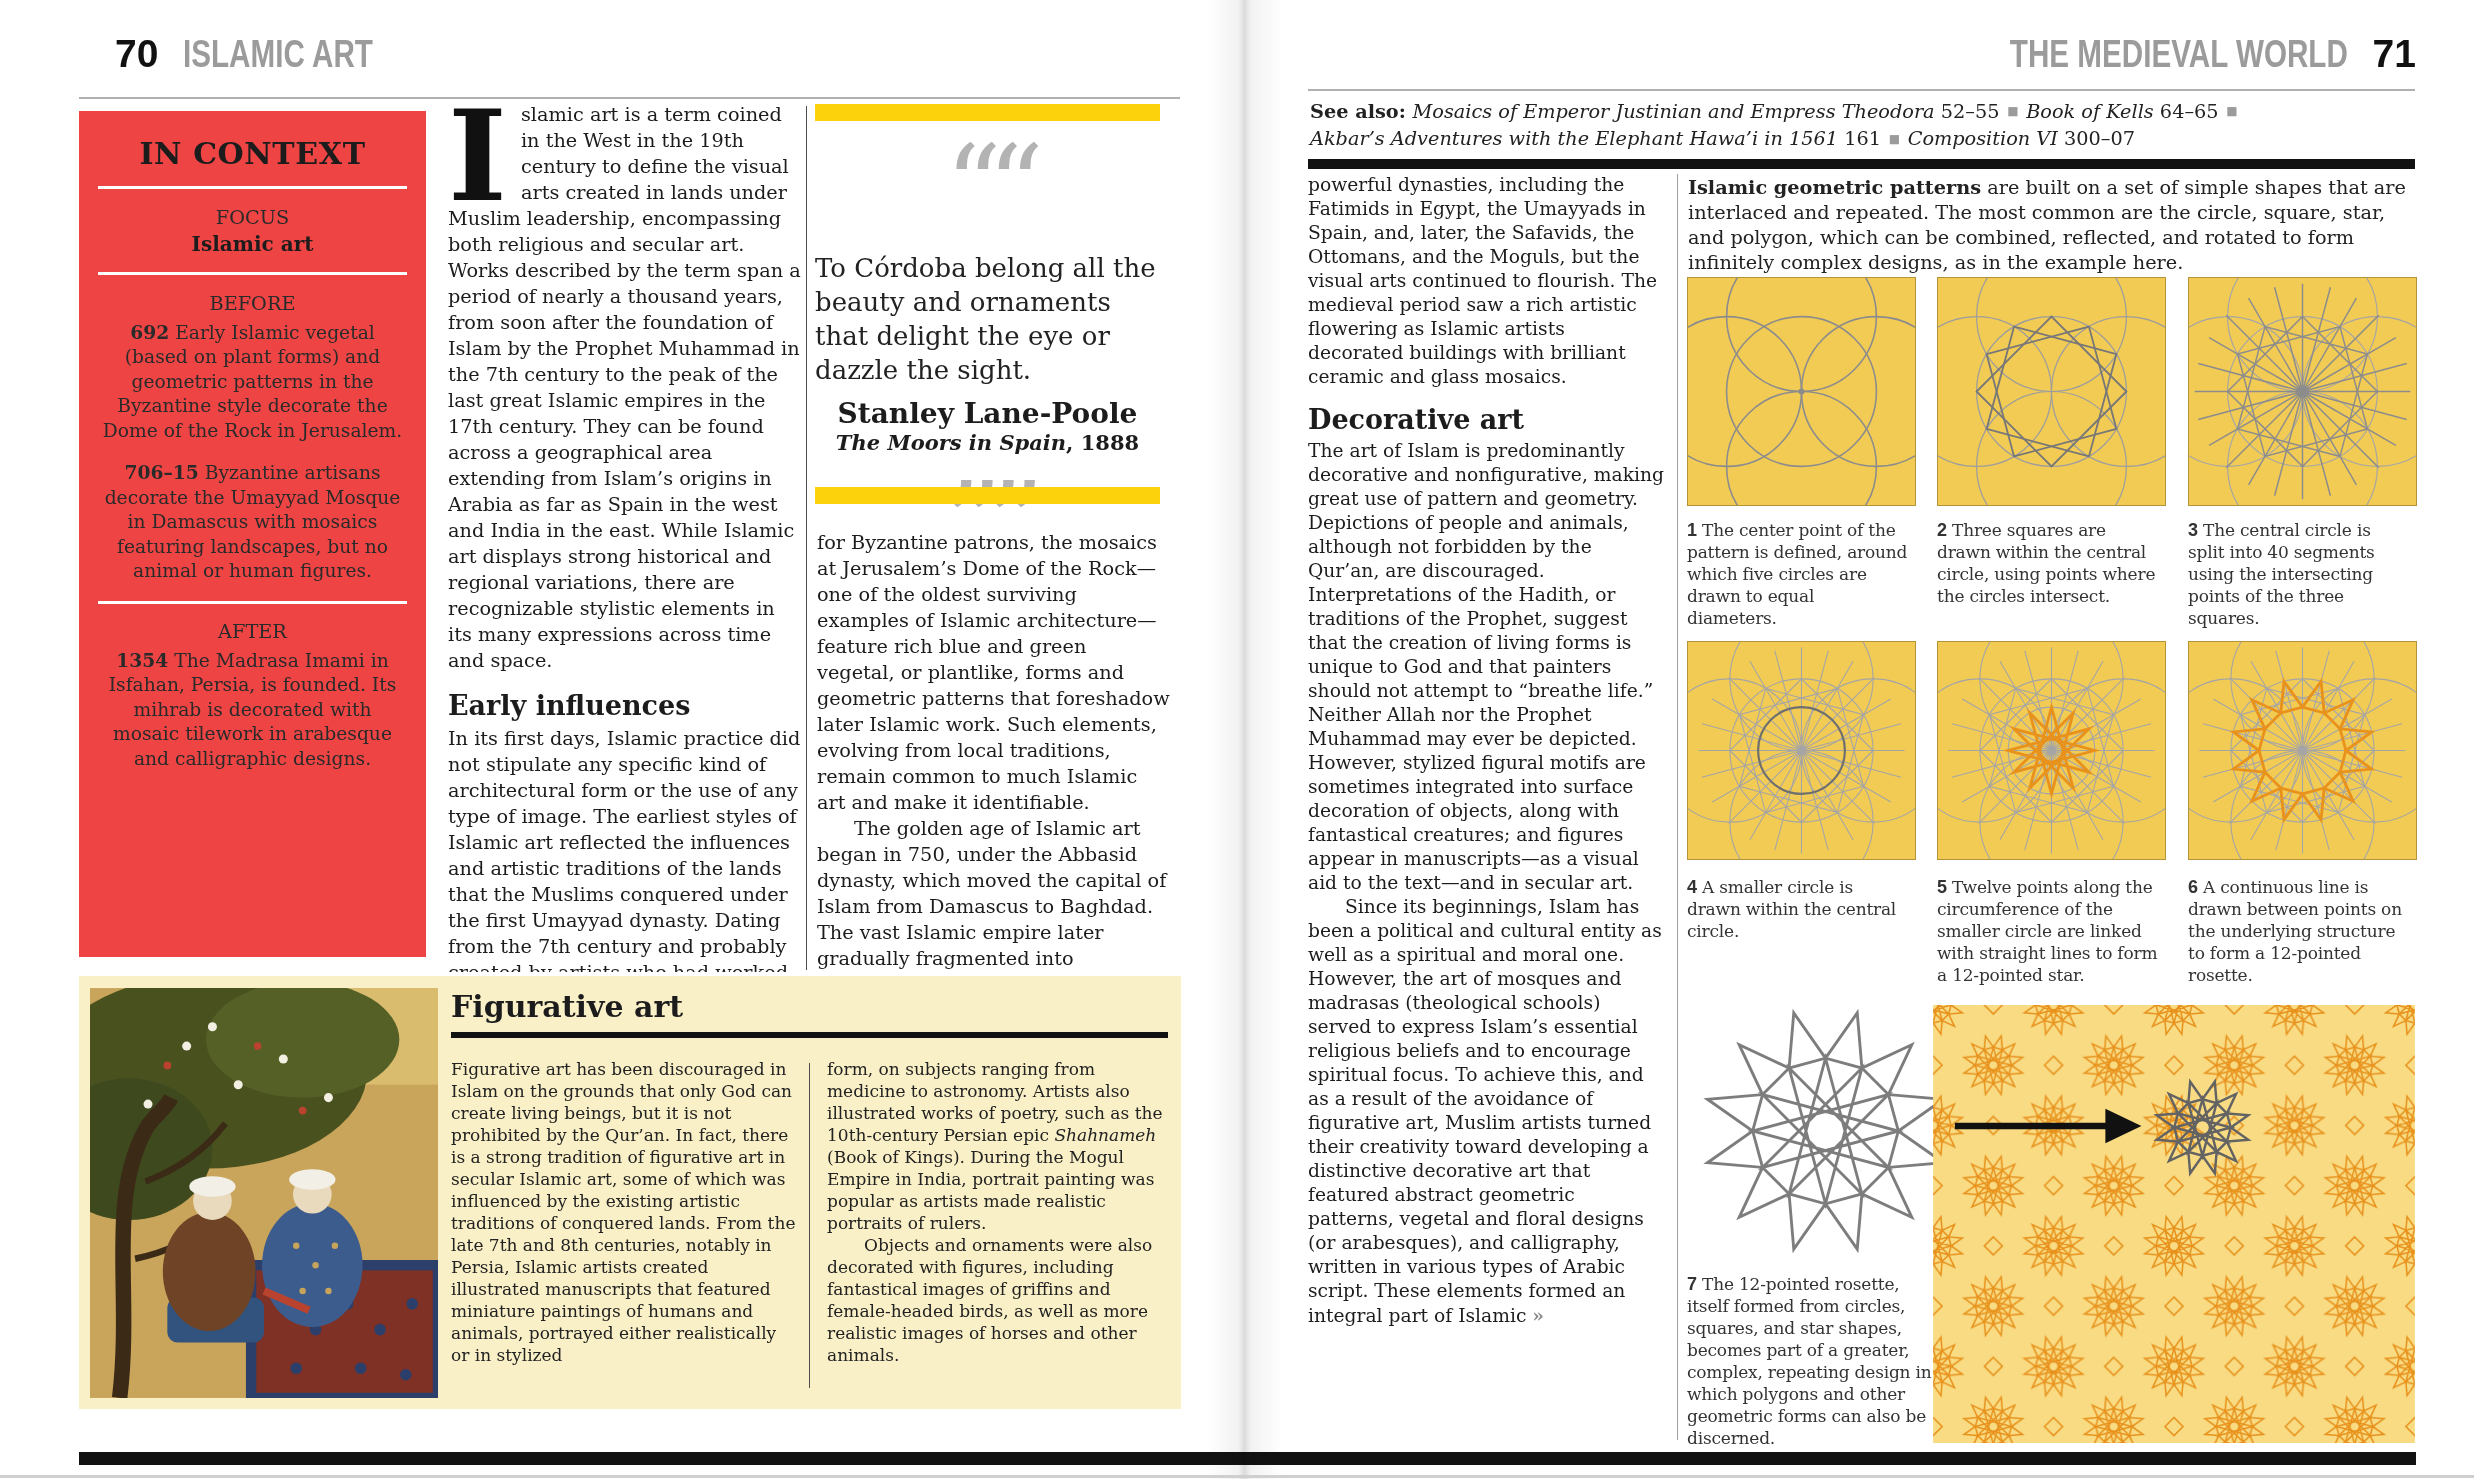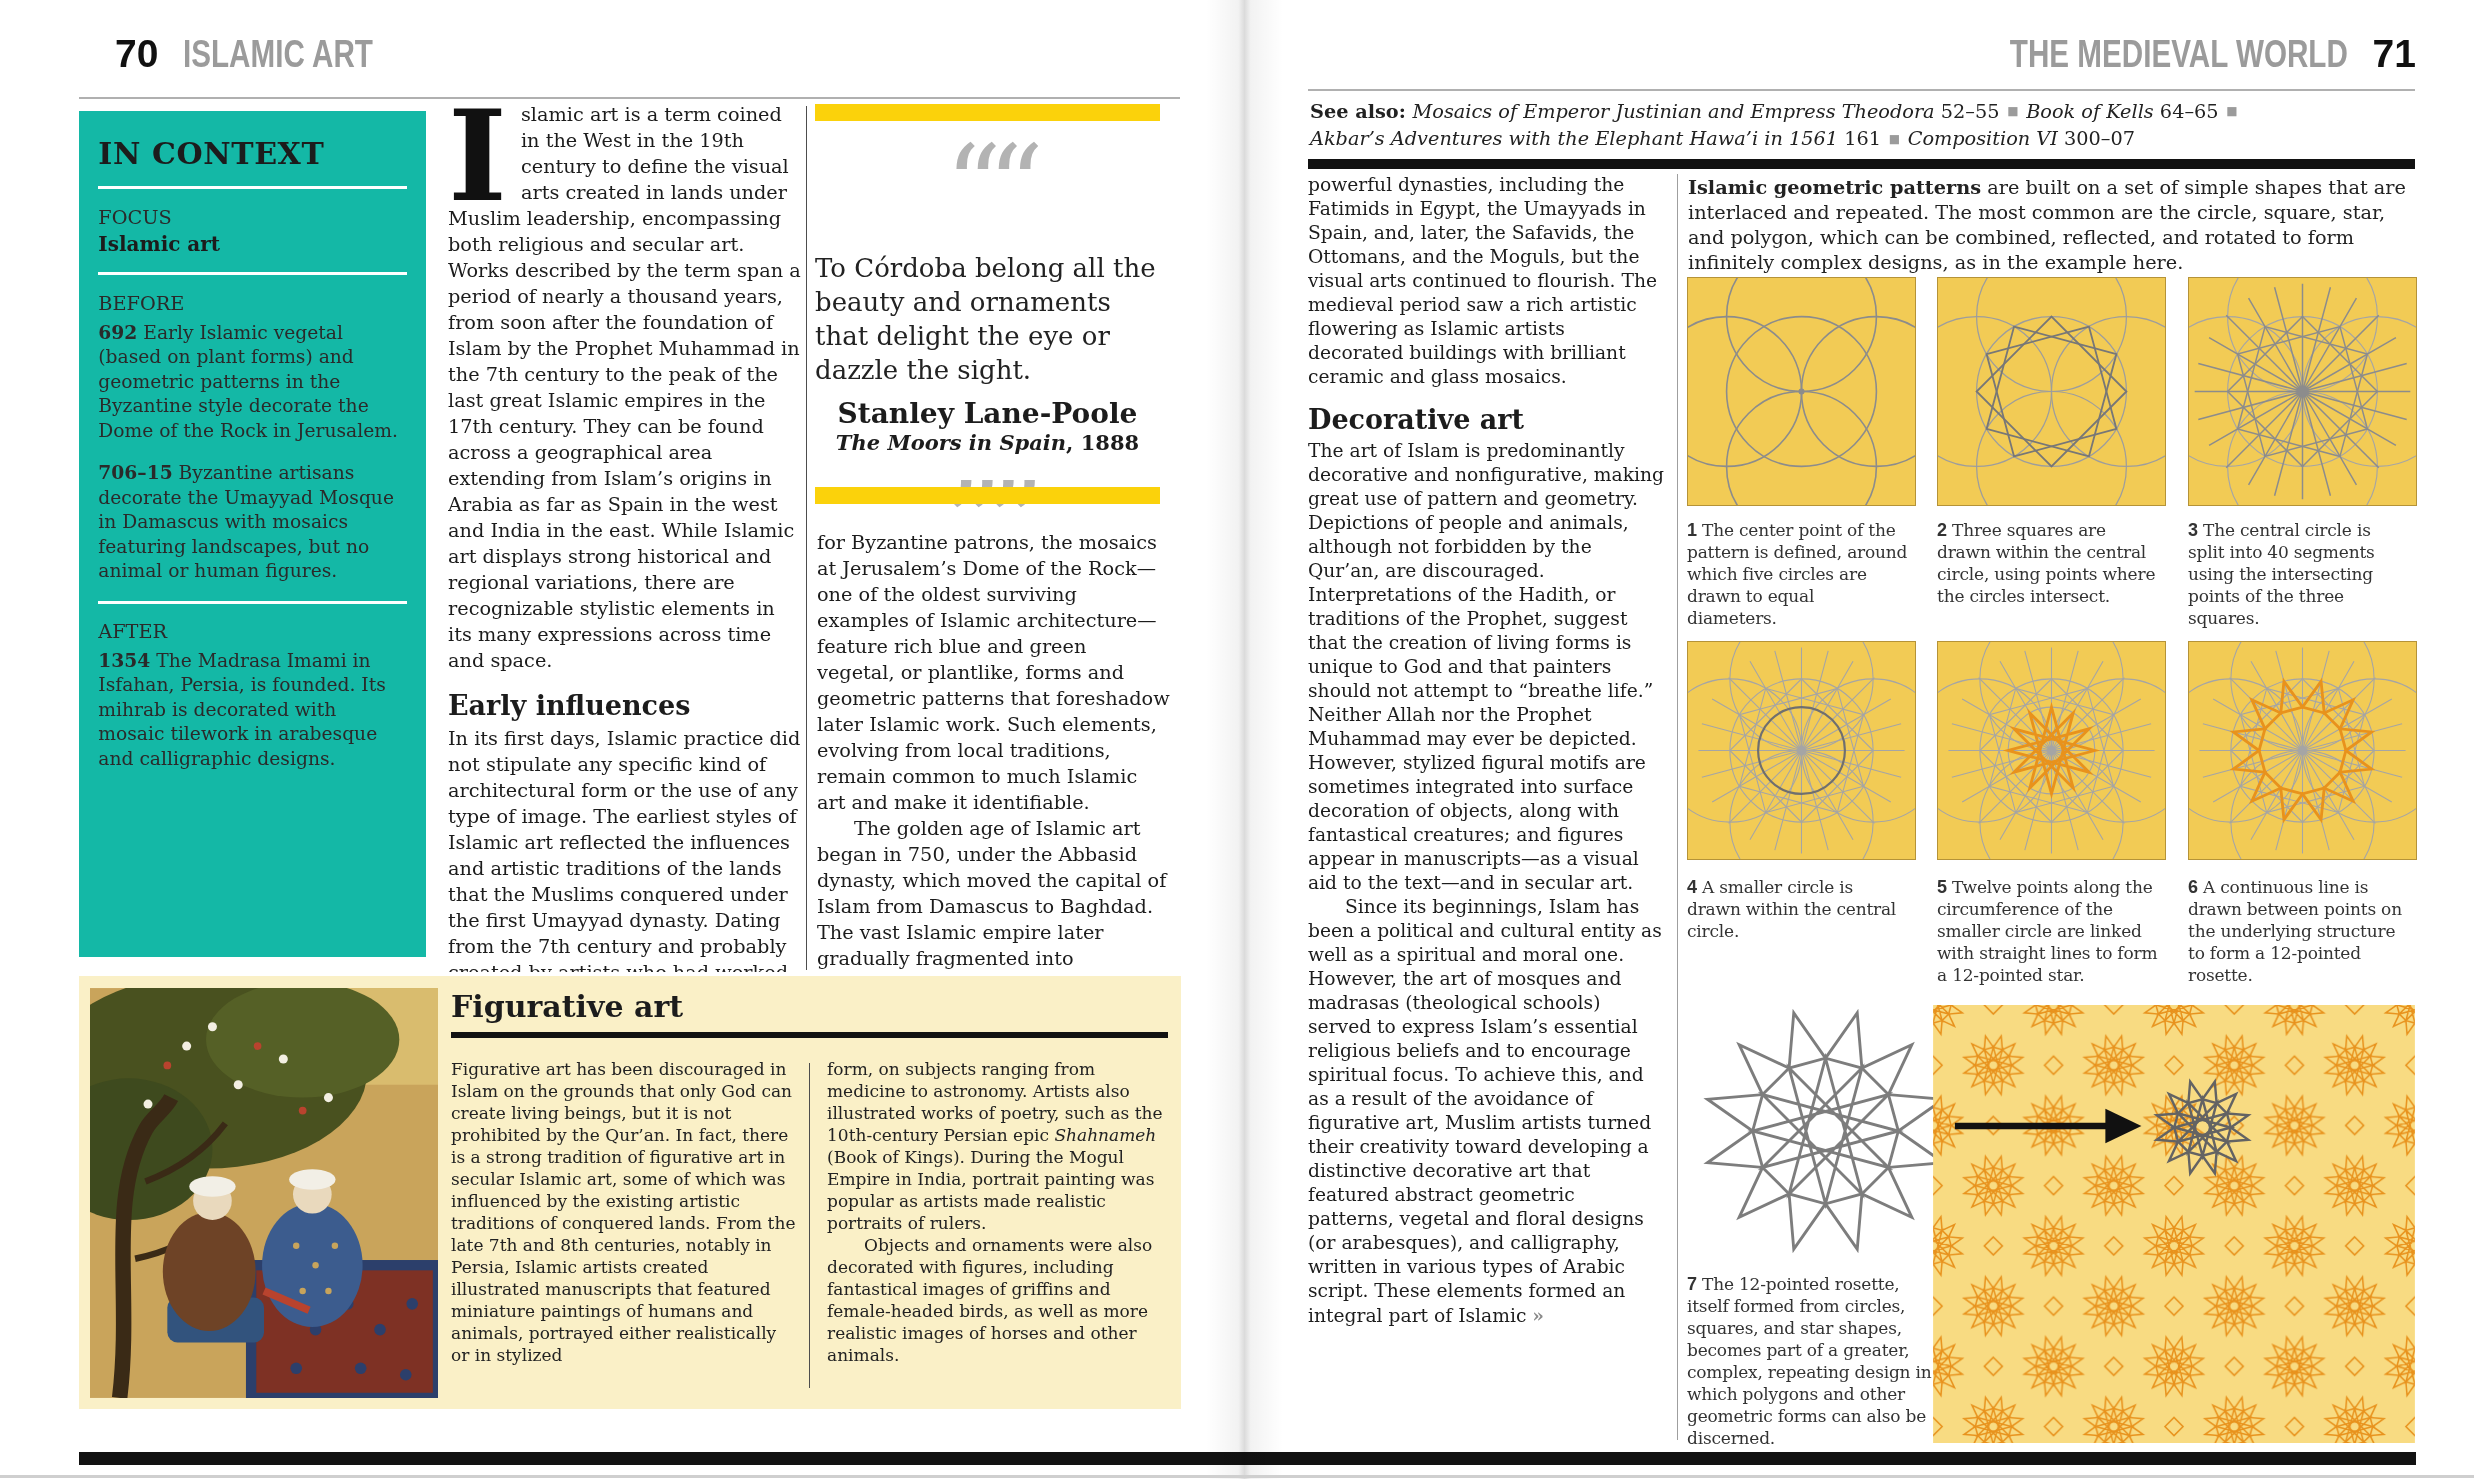--- a/index.html
+++ b/index.html
@@ -15,21 +15,21 @@
   .hrule{background:#b0b0b0;height:1.9px;}
   .blackbar{background:#121212;}
   
   .seealso{font-size:19.3px;line-height:27px;color:#222;}
   .seealso .b{font-weight:bold;}
   .seealso .i{font-style:italic;}
   .sep{color:#9b9b9b;font-size:0.62em;padding:0 7.7px;vertical-align:2.6px;}
   .b{font-weight:bold;}
   .i{font-style:italic;}
   
-  .ctx{background:#14b8a6;box-sizing:border-box;padding:22px 19.3px;}
+  .ctx{background:#ef4444;box-sizing:border-box;padding:22px 19.3px;text-align:center;}
   .ctx-title{font-weight:bold;font-size:30px;letter-spacing:0.6px;margin:2.6px 0 0 0;}
   .wrule{height:3.2px;background:#ffffff;margin:15.5px 0;}
   .ctx-label{font-size:19.3px;line-height:26px;color:#2a2a2a;}
   .ctx-p{font-size:18.7px;line-height:24.5px;margin:0 0 17px 0;color:#2a2a2a;}
   .ctx-bold{font-weight:bold;font-size:20px;line-height:26px;}
   
   .bodytxt{font-size:19.3px;line-height:26px;color:#1c1c1c;}
   .rc{font-size:18.7px;line-height:24px;}
   .colhead{font-weight:bold;font-size:27px;margin:19.3px 0 6.4px 0;}
   .indent{text-indent:37px;}

